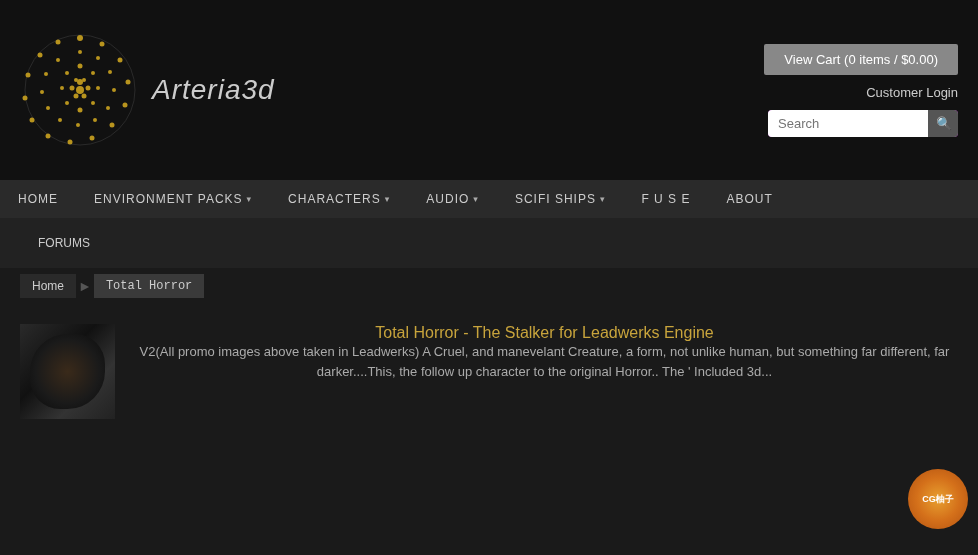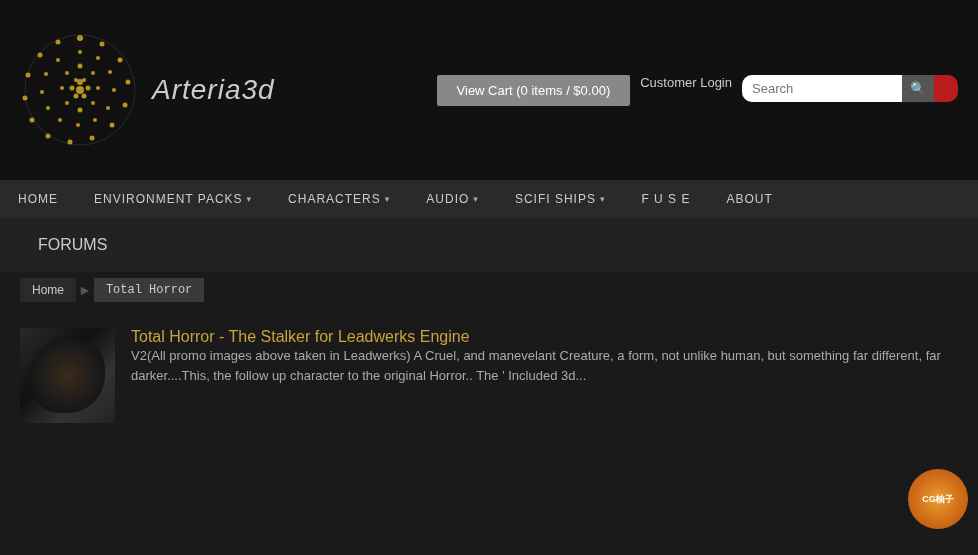--- a/index.html
+++ b/index.html
@@ -37,22 +37,22 @@
     .logo-text {
       color: #ccc;
       font-size: 28px;
       font-style: italic;
       font-weight: normal;
       letter-spacing: 1px;
     }
 
     .header-right {
       display: flex;
-      flex-direction: row;
-      align-items: flex-start;
+      flex-direction: column;
+      align-items: flex-end;
       gap: 10px;
     }
 
     .cart-button {
       background-color: #888;
       color: #fff;
       border: none;
       padding: 8px 20px;
       font-size: 13px;
       cursor: pointer;
@@ -62,24 +62,24 @@
     .customer-login {
       color: #ccc;
       font-size: 13px;
       text-decoration: none;
       cursor: pointer;
     }
 
     .search-bar {
       display: flex;
       align-items: center;
-      background-color: #b91c1c;
-      border-radius: 10px;
+      background-color: #d946ef;
+      border-radius: 4px;
       overflow: hidden;
-      width: 216px;
+      width: 190px;
     }
 
     .search-bar input {
       border: none;
       outline: none;
       padding: 6px 10px;
       font-size: 13px;
       color: #999;
       width: 160px;
       background: #fff;
@@ -122,21 +122,21 @@
     
     .sub-nav {
       background-color: #222;
       padding: 8px 20px;
       display: flex;
       align-items: center;
     }
 
     .sub-nav-item {
       color: #ccc;
-      font-size: 16px;
+      font-size: 12px;
       text-transform: uppercase;
       padding: 10px 18px;
       cursor: pointer;
       text-align: right;
     }
 
     
     .breadcrumb {
       display: flex;
       align-items: center;
@@ -176,20 +176,21 @@
       font-size: 30px;
       font-weight: normal;
       margin-bottom: 25px;
     }
 
     
     .result-item {
       display: flex;
       gap: 16px;
       margin-bottom: 20px;
+      text-align: center;
     }
 
     .result-thumbnail {
       width: 95px;
       height: 95px;
       background-color: #333;
       flex-shrink: 0;
       overflow: hidden;
       position: relative;
     }

